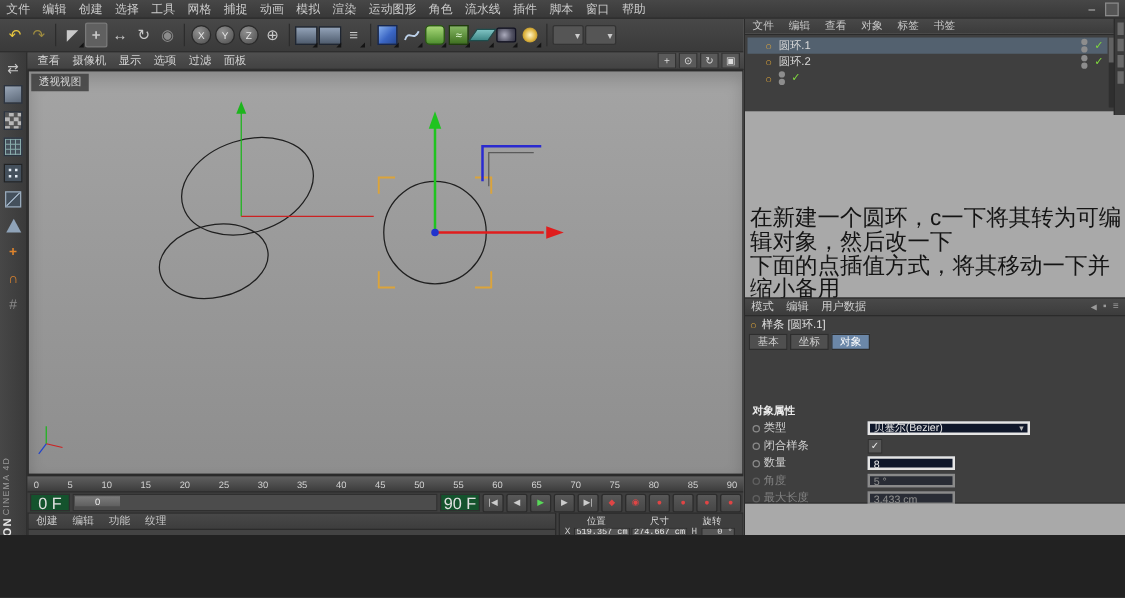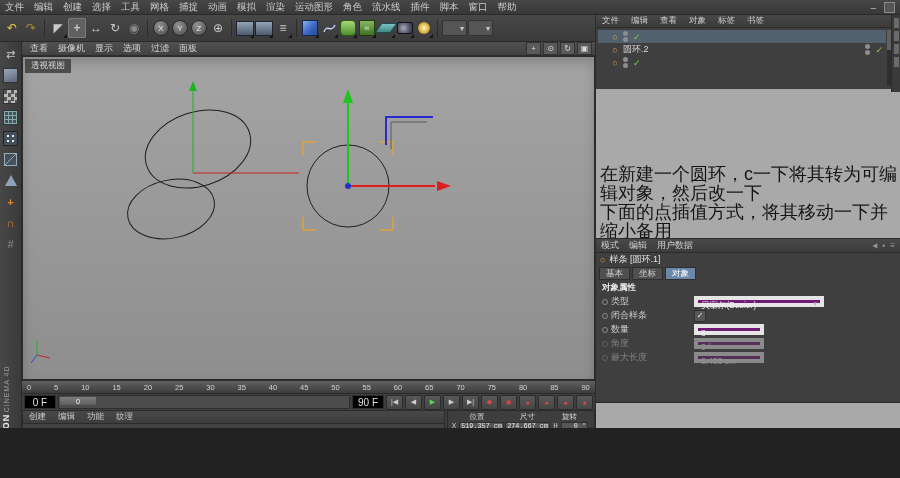--- a/index.html
+++ b/index.html
@@ -75,21 +75,21 @@
   .vp-label{position:absolute;left:2px;top:2px;background:rgba(62,62,62,.85);color:#d5d5d5;
       font-size:8.5px;padding:1px 6px;z-index:3;}
 
   
   #ruler{position:absolute;left:22px;top:380px;width:573px;height:13px;
     background:linear-gradient(#606060,#3c3c3c);border-top:1px solid #2b2b2b;display:flex;
     justify-content:space-between;align-items:center;font-size:7.5px;color:#d2d2d2;
     padding:0 5px;box-sizing:border-box;}
   #transport{position:absolute;left:22px;top:393px;width:573px;height:17px;background:#3e3e3e;
     display:flex;align-items:center;gap:2px;padding:0 2px;box-sizing:border-box;border-top:1px solid #2b2b2b;}
-  .tfield{width:30px;height:12px;background:#000000;border:1px solid #2f2f2f;color:#e0e0e0;font-size:10px;
+  .tfield{width:30px;height:12px;background:#14532d;border:1px solid #2f2f2f;color:#e0e0e0;font-size:13px;
     display:flex;align-items:center;justify-content:center;flex:0 0 auto;}
   .tslider{flex:1;height:12px;background:#4c4c4c;border:1px solid #2f2f2f;position:relative;}
   .thandle{position:absolute;left:1px;top:1px;width:36px;height:8px;background:linear-gradient(#7c7c7c,#5f5f5f);
     font-size:7.5px;color:#f0f0f0;display:flex;align-items:center;justify-content:center;}
   .tbtn{width:15px;height:13px;background:linear-gradient(#585858,#464646);border:1px solid #2c2c2c;color:#ccc;
     font-size:7px;display:flex;align-items:center;justify-content:center;border-radius:2px;flex:0 0 auto;}
   .tbtn.play{color:#58d858;} .tbtn.red{color:#e04545;}
 
   
   #materials{position:absolute;left:22px;top:410px;width:423px;height:48px;background:#3e3e3e;
@@ -139,25 +139,25 @@
     border-top:1px solid #2b2b2b;border-bottom:1px solid #2b2b2b;box-sizing:border-box;font-size:9px;color:#cfcfcf;}
   .at-menu{height:13px;background:linear-gradient(#494949,#3c3c3c);display:flex;align-items:center;border-bottom:1px solid #2b2b2b;}
   .at-menu span{padding:0 5px;font-family:Liberation Mono, monospace;}
   .at-icons{margin-left:auto;display:flex;gap:4px;padding-right:4px;}
   .at-icons i{font-style:normal;color:#9a9a9a;font-size:8px;}
   .at-title{height:13px;display:flex;align-items:center;gap:4px;padding-left:4px;color:#e2e2e2;}
   .at-title .oi{color:#dca43a;font-size:9px;}
   .at-tabs{height:15px;display:flex;gap:2px;padding-left:3px;align-items:center;}
   .at-tab{background:#4f4f4f;border:1px solid #2e2e2e;padding:0 6px;height:11px;line-height:11px;font-size:8.5px;}
   .at-tab.active{background:#6b87a8;color:#fff;}
-  .at-section{height:13px;line-height:13px;padding-left:6px;color:#eaeaea;font-weight:bold;font-size:8.5px;}
+  .at-section{height:13px;line-height:13px;padding-left:6px;color:#eaeaea;font-weight:bold;font-size:8.5px;margin-top:41px;}
   .prop-row{height:13px;display:flex;align-items:center;margin:1px 0 1px 6px;gap:4px;}
   .prop-label{width:88px;display:flex;align-items:center;gap:3px;color:#cfcfcf;flex:0 0 auto;}
   .prop-label::before{content:"";width:4px;height:4px;border:1px solid #8a8a8a;border-radius:50%;display:inline-block;flex:0 0 auto;}
-  .pfield{background:#701a75;border:4px solid #e5e5e5;height:11px;display:flex;
+  .pfield{background:#0f172a;border:2px solid #e5e5e5;height:11px;display:flex;align-items:center;
     justify-content:space-between;padding:0 3px;color:#eaeaea;box-sizing:border-box;font-size:8.5px;}
   .w130{width:130px;} .w90{width:90px;} .w70{width:70px;}
   .pfield .ddm{font-size:7px;color:#bbb;margin-left:4px;}
   .checkbox{width:10px;height:10px;background:#575757;border:1px solid #2f2f2f;color:#ececec;font-size:8px;
     display:flex;align-items:center;justify-content:center;}
   .prop-row.hl{outline:1px solid #cf3a3a;outline-offset:1px;width:215px;}
   .disabled{opacity:.45;}
   .below-zone{position:absolute;left:0;top:388px;width:100%;height:55px;background:#a9a9a9;}
 
   
@@ -458,20 +458,21 @@
         <span>编辑</span>
         <span>查看</span>
         <span>对象</span>
         <span>标签</span>
         <span>书签</span>
       </div>
     <div class="om-body">
       <div>
           <div class="om-row">
           <span class="om-icon">○</span>
+          <span class="om-name">圆环.1</span>
           <span class="om-dots">
               <i></i>
               <i></i>
             </span>
           <span class="om-check">✓</span>
         </div>
           <div class="om-row">
           <span class="om-icon">○</span>
           <span class="om-name">圆环.2</span>
           <span class="om-dots">

